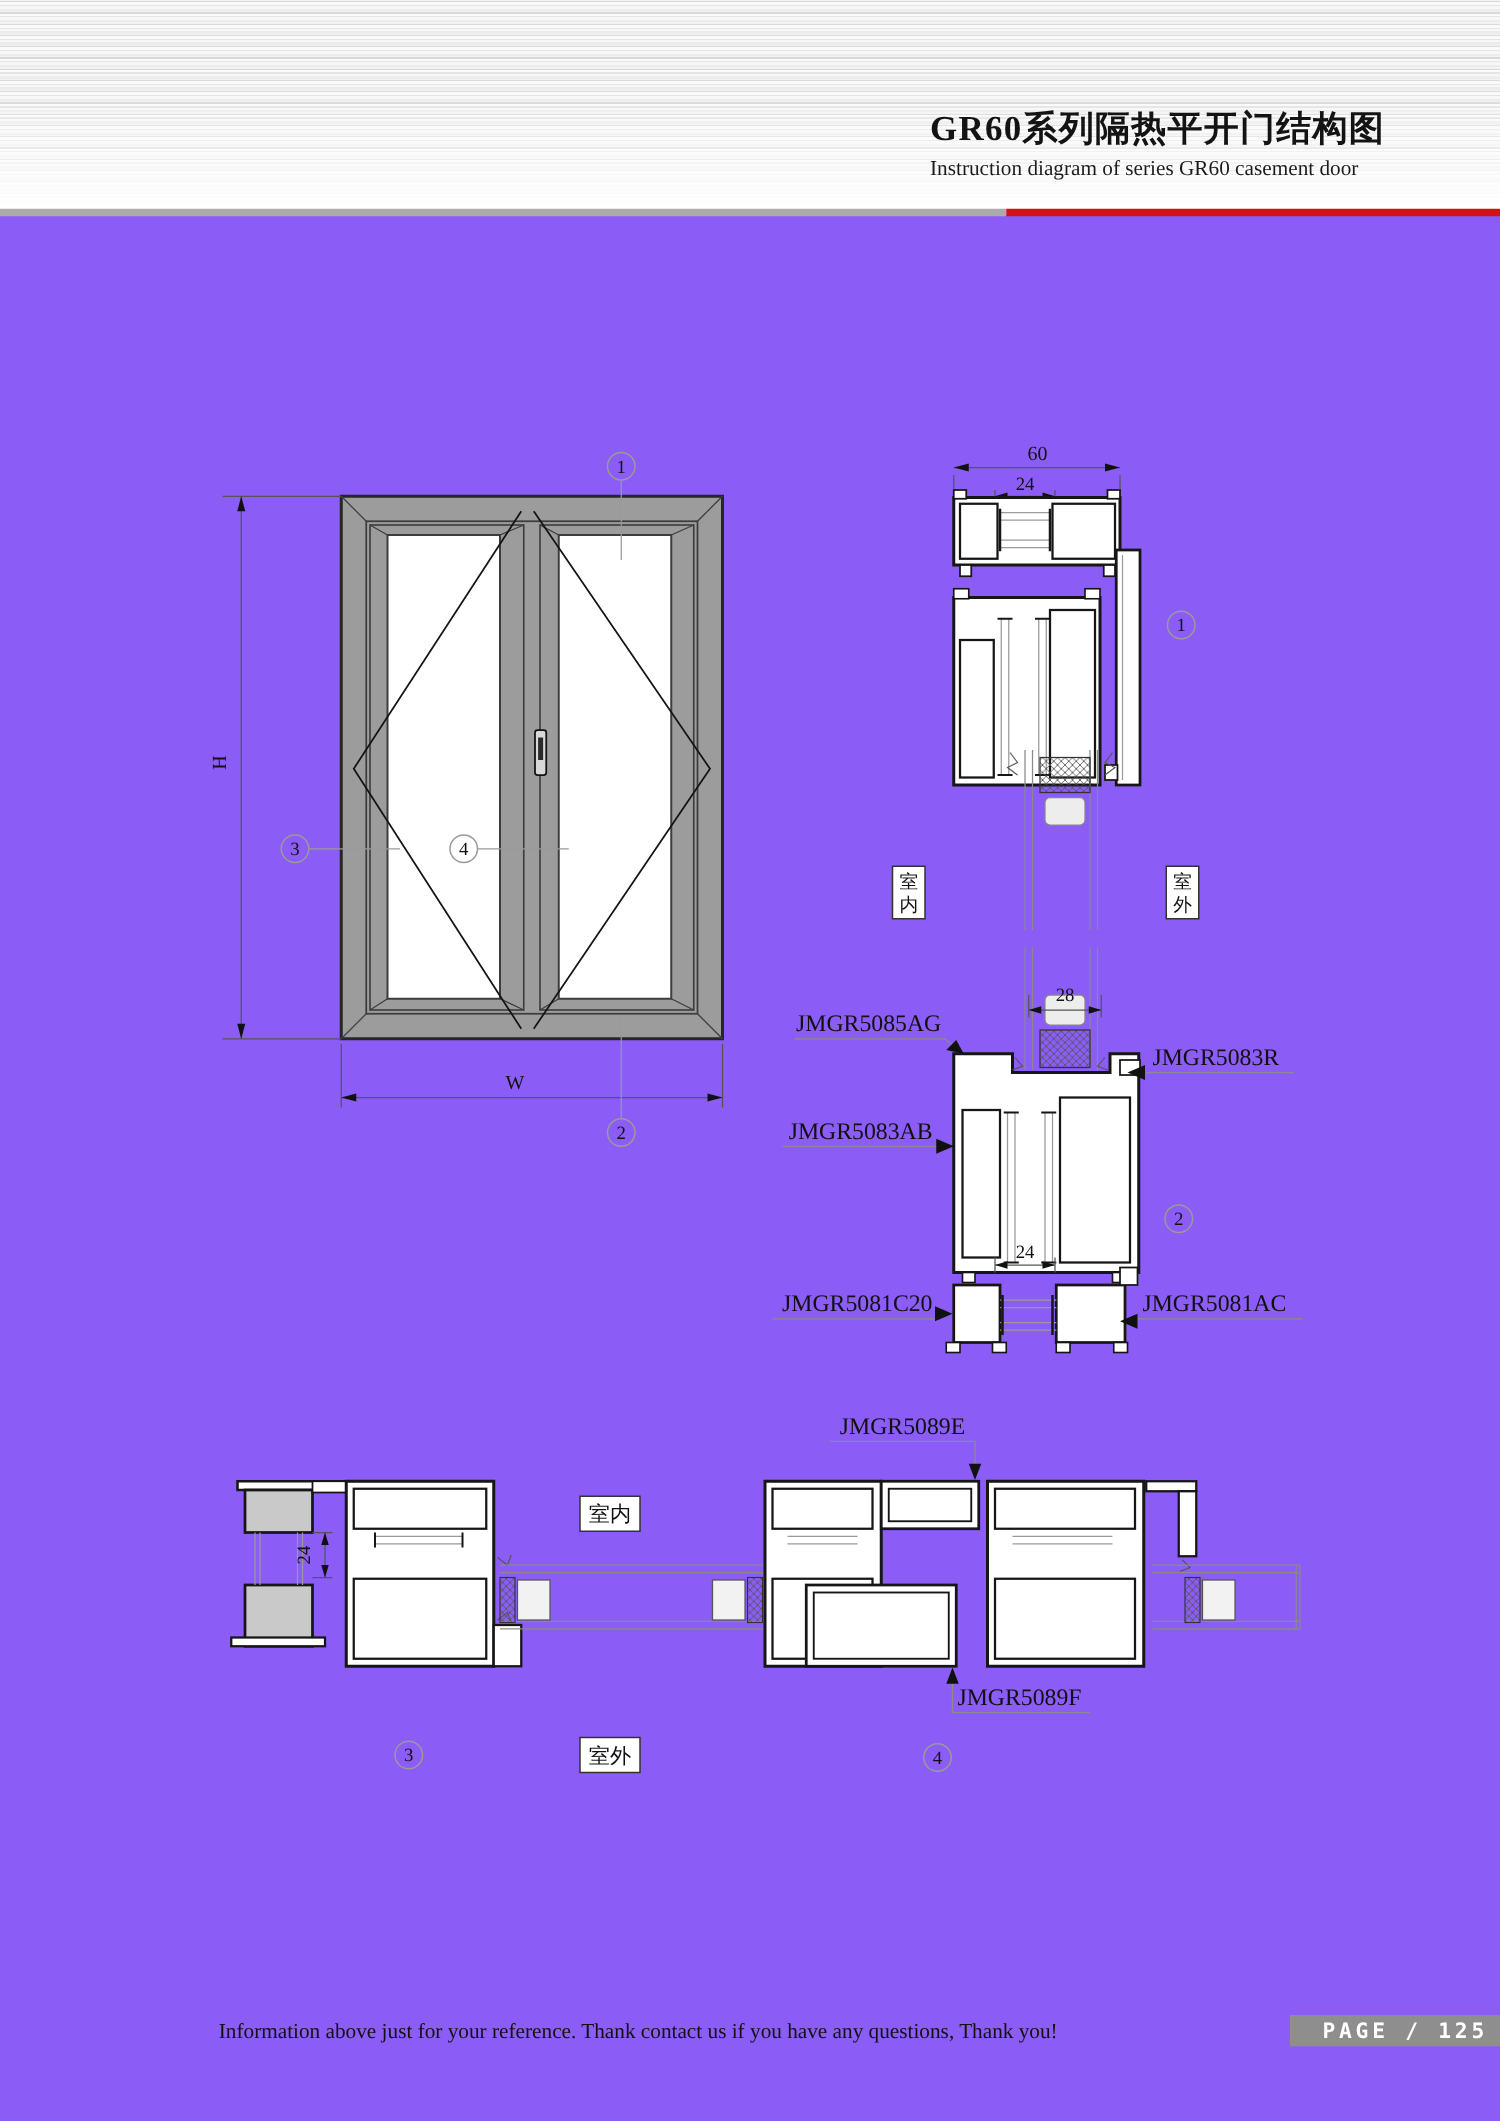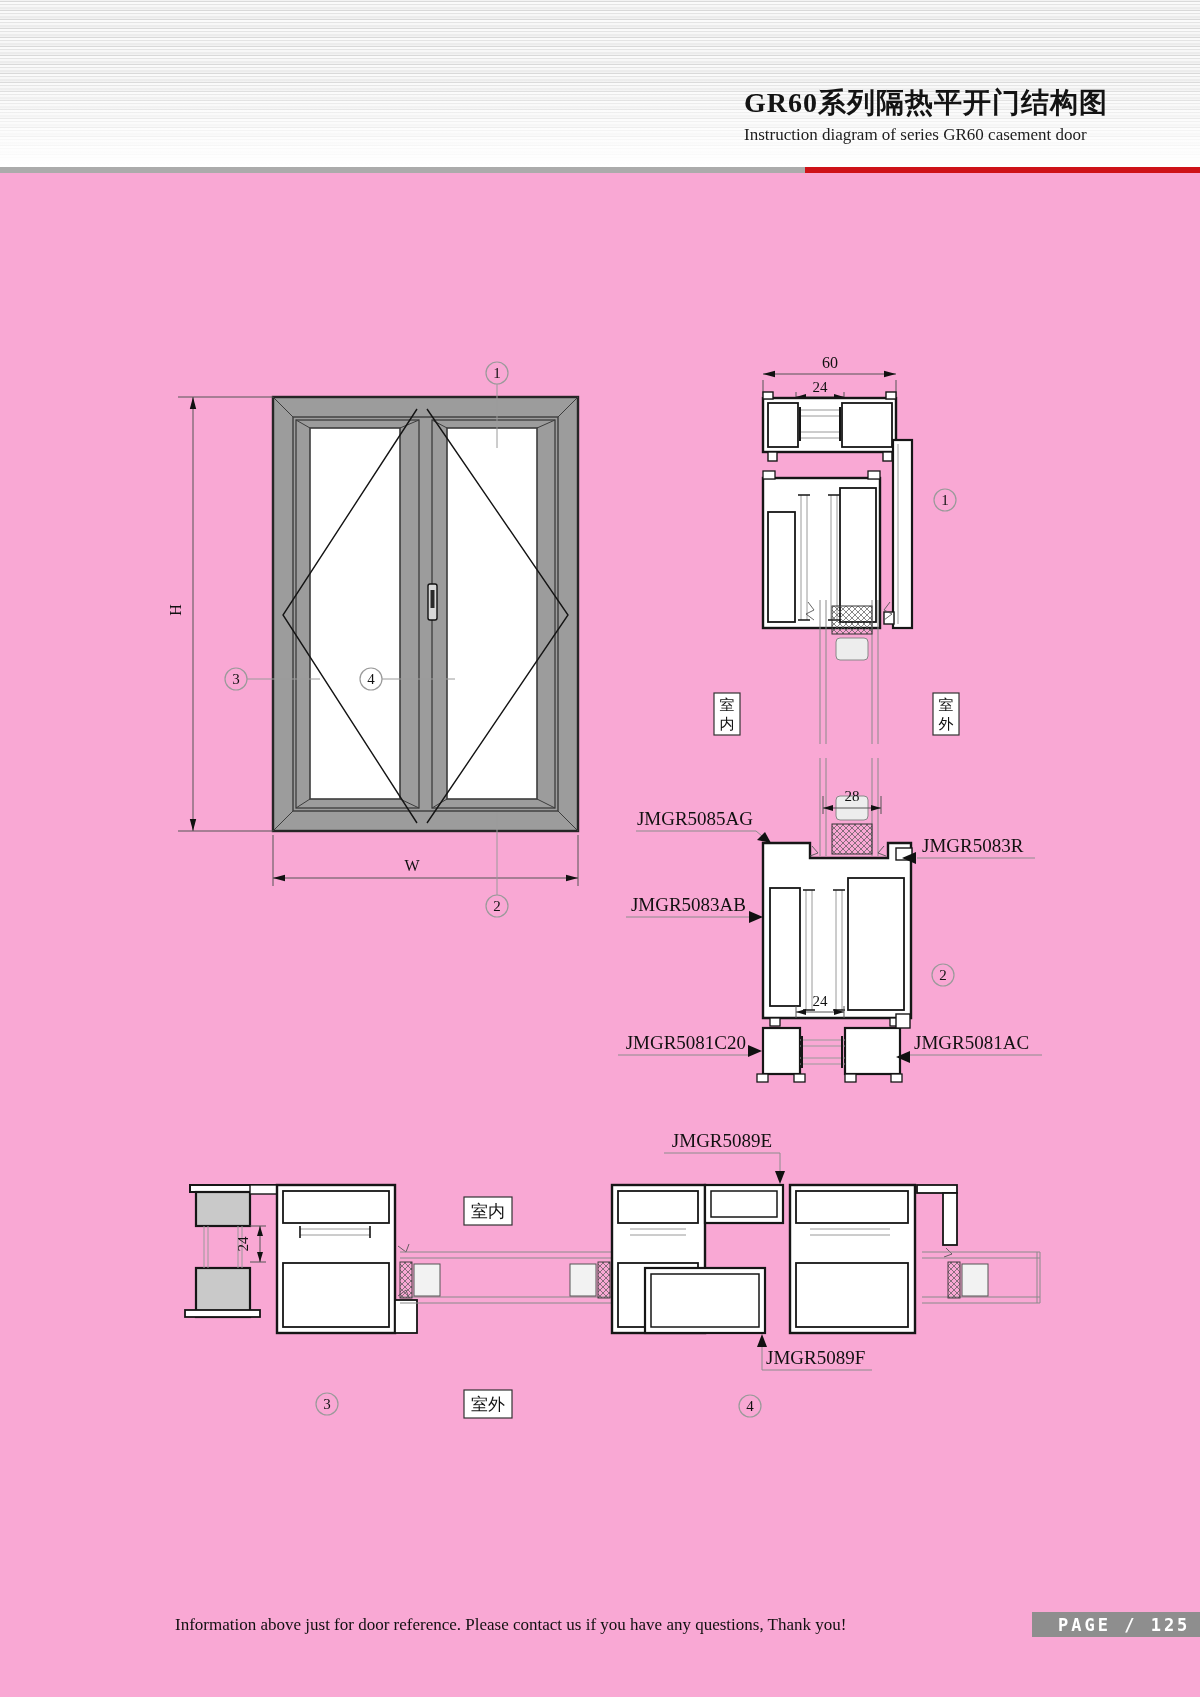--- a/index.html
+++ b/index.html
@@ -1,16 +1,16 @@
 <!DOCTYPE html>
 <html><head>
 <meta charset="utf-8">
 <style>
   html,body{margin:0;padding:0;background:#fff;}
-  #page{position:relative;width:1200px;height:1697px;background:#f9a8d4;overflow:hidden;
+  #page{position:relative;width:1200px;height:1697px;background:#8b5cf6;overflow:hidden;
         font-family:"Liberation Serif",serif;}
   
   .hdr-band{position:absolute;left:0;top:0;width:1200px;height:172px;
     background:
       linear-gradient(180deg, rgba(255,255,255,0) 45%, #ffffff 97%),
       repeating-linear-gradient(180deg,#f2f2f2 0 1px,#d9d9d9 1px 2px,#fafafa 2px 4px,#e4e4e4 4px 5px,#f7f7f7 5px 7px,#ececec 7px 9px);}
   .hdr-text{position:absolute;left:744px;top:84px;width:460px;}
   .title-cn{font-size:28px;font-weight:bold;color:#131313;letter-spacing:1px;
     font-family:"Liberation Serif",serif;white-space:nowrap;}
   .title-en{font-size:17px;color:#1c1c1c;margin-top:3px;white-space:nowrap;
@@ -365,19 +365,19 @@
         <circle cx="327" cy="1404" r="11" fill="none" stroke="#9a9a9a" stroke-width="1.2"></circle>
         <text class="callout-num" x="327" y="1409" text-anchor="middle">3</text>
       </g>
       <g>
         <circle cx="750" cy="1406" r="11" fill="none" stroke="#9a9a9a" stroke-width="1.2"></circle>
         <text class="callout-num" x="750" y="1411" text-anchor="middle">4</text>
       </g>
     </g>
   </svg>
 
-  <div class="footer-en">Information above just for door reference. Please contact us if you have any questions, Thank you!</div>
+  <div class="footer-en">Information above just for your reference. Thank contact us if you have any questions, Thank you!</div>
 
   <div class="page-bar" style="background:#8e8e8e;">
     <span>PAGE / 125</span>
   </div>
 
 </div>
 
 </body></html>

